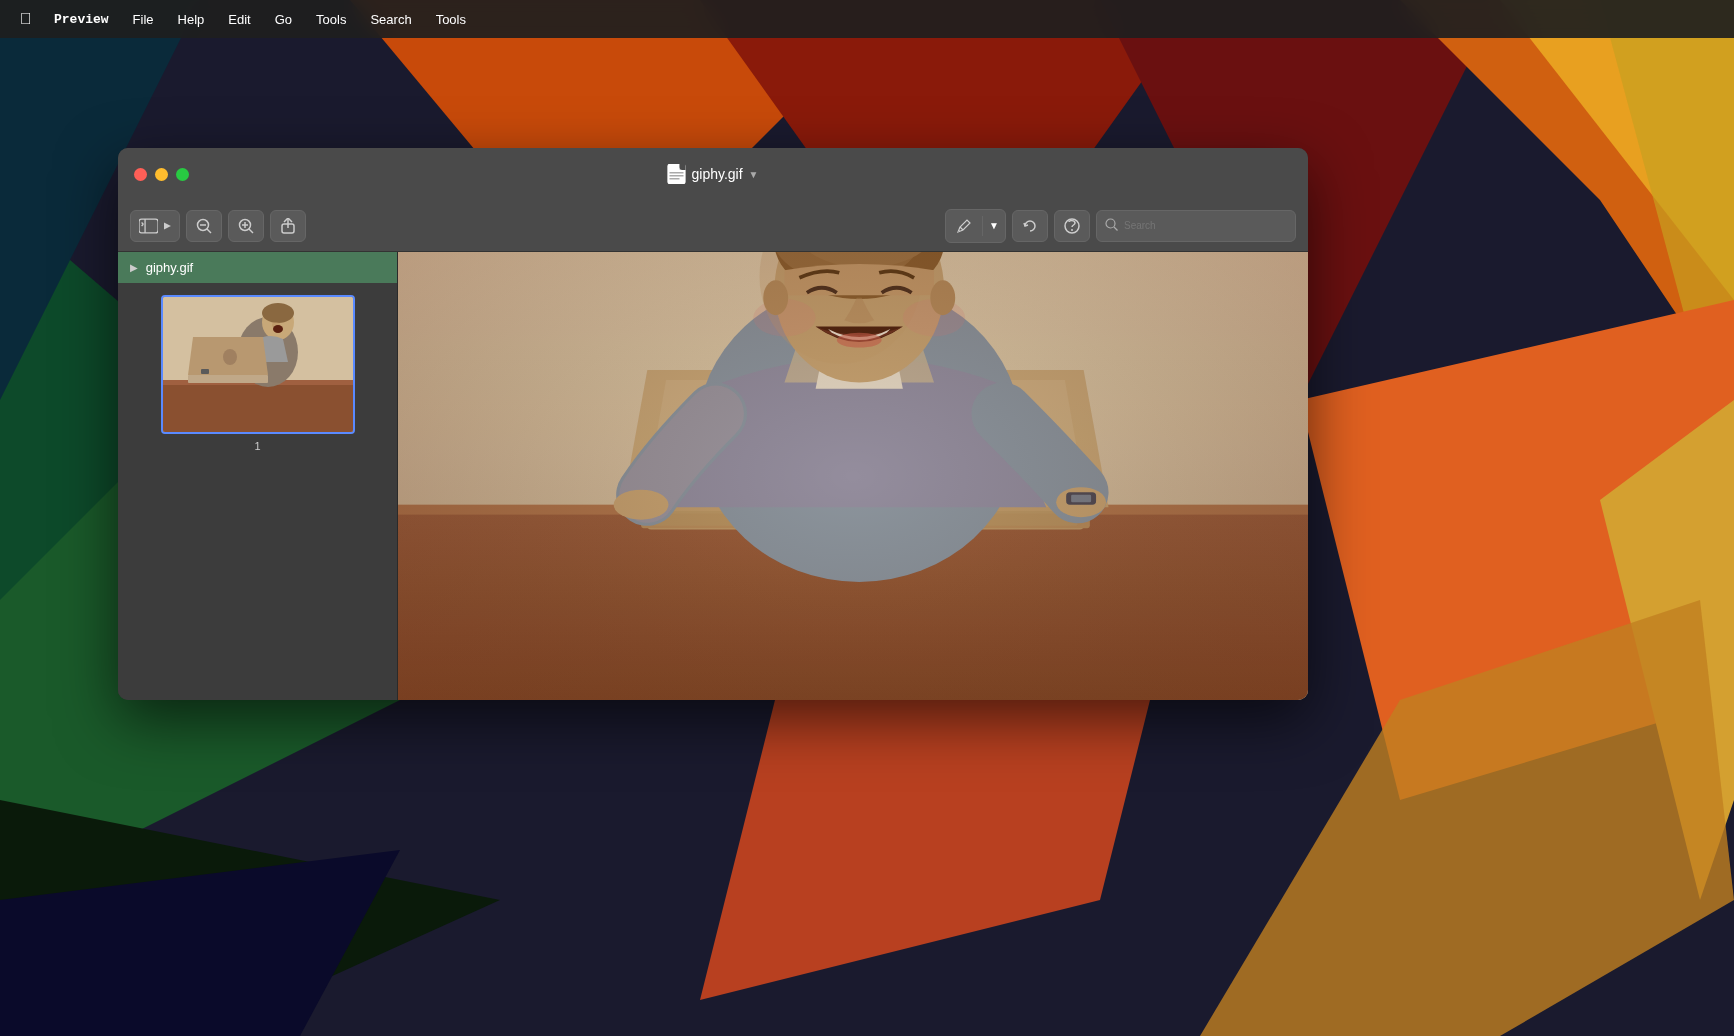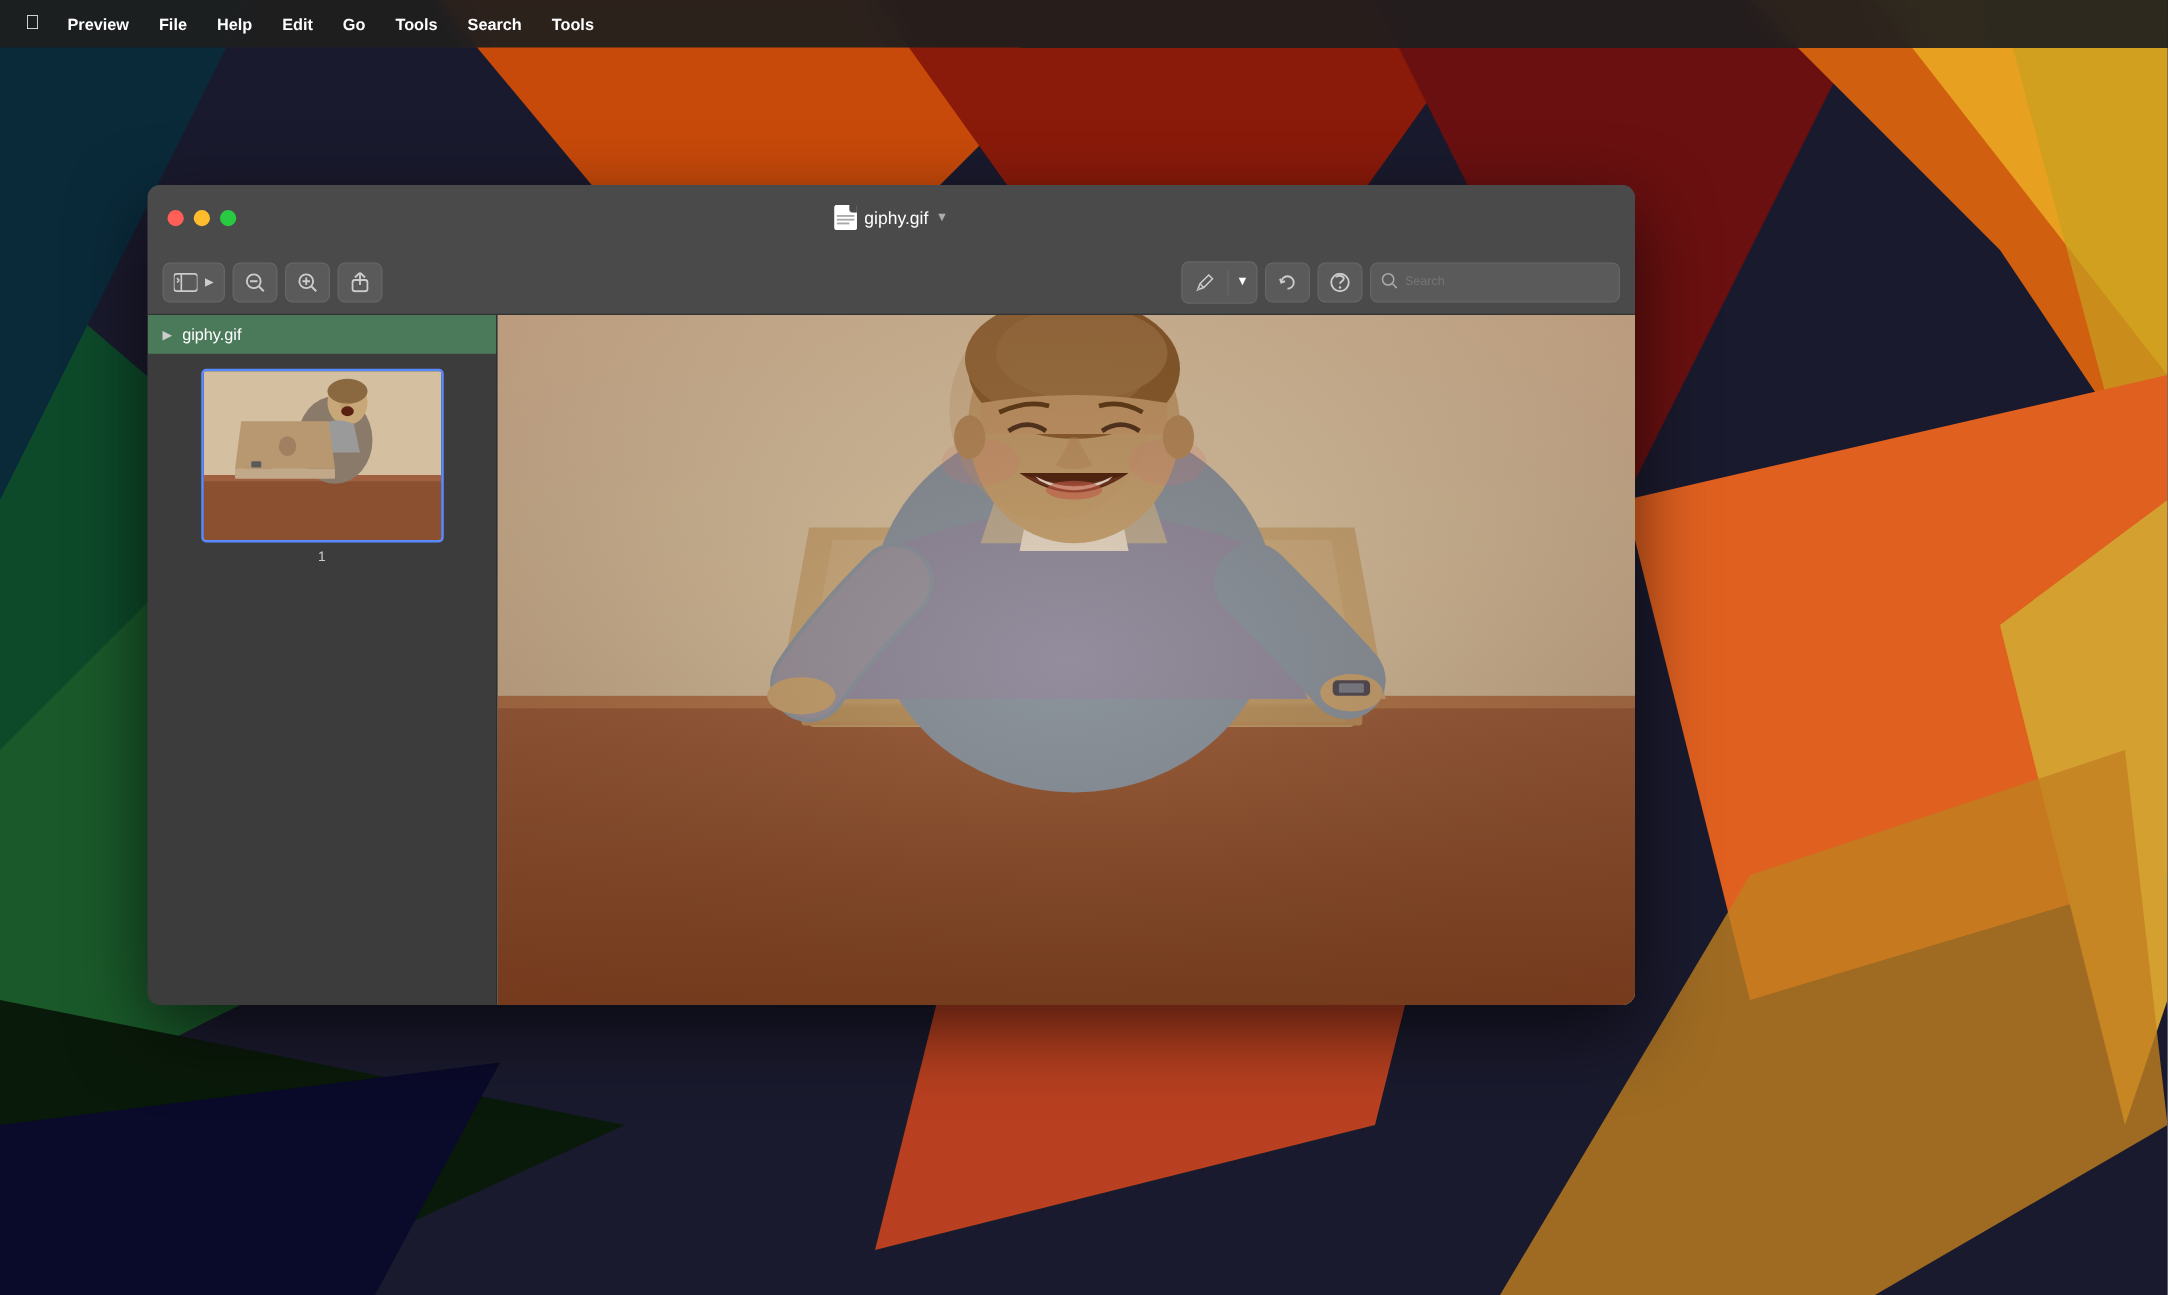--- a/index.html
+++ b/index.html
@@ -44,38 +44,39 @@
     .menu-bar-apple {
       font-size: 16px;
       color: white;
       padding: 0 8px;
       cursor: default;
     }
 
     .menu-bar-item {
       color: white;
       font-size: 13px;
-      font-weight: 700;
+      font-weight: 400;
       padding: 4px 10px;
       border-radius: 5px;
       cursor: default;
       white-space: nowrap;
     }
 
     .menu-bar-item.active {
       font-weight: 600;
+      font-family: Liberation Mono, monospace;
     }
 
     
     .preview-window {
       position: absolute;
       top: 148px;
       left: 118px;
       width: 1190px;
-      height: 656px;
+      height: 552px;
       background: #3a3a3a;
       border-radius: 10px;
       box-shadow: 0 20px 60px rgba(0,0,0,0.6);
       overflow: hidden;
       display: flex;
       flex-direction: column;
     }
 
     
     .title-bar {

